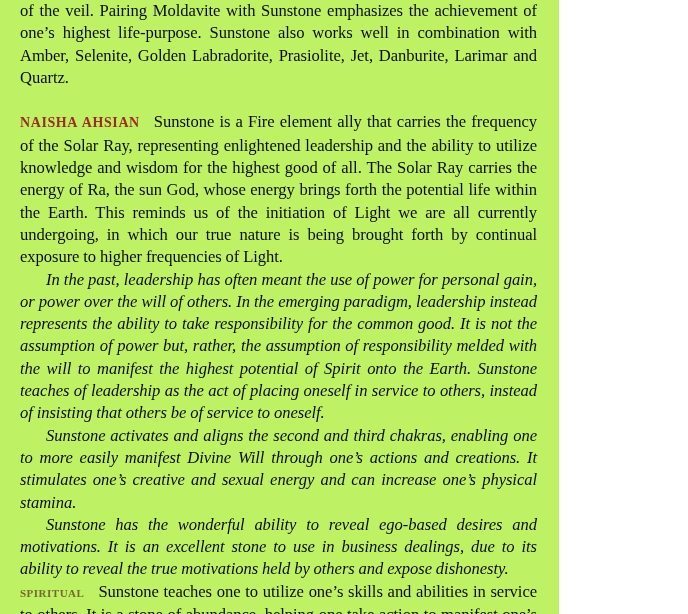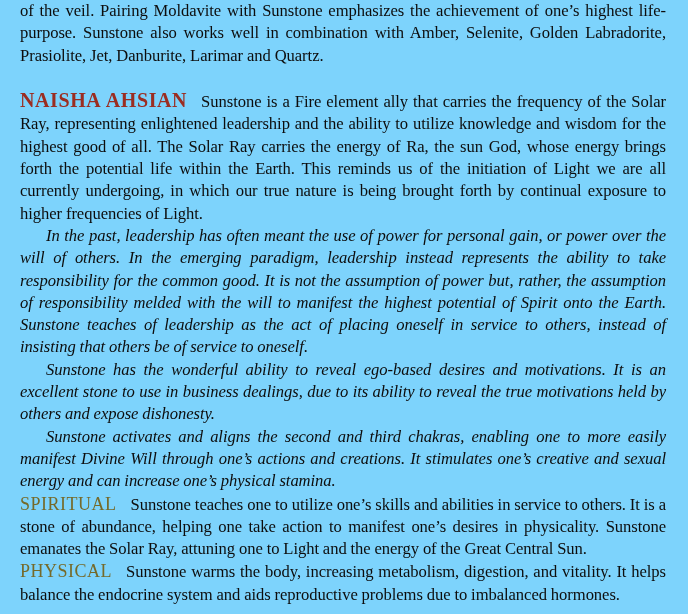--- a/index.html
+++ b/index.html
@@ -10,23 +10,23 @@
   body {
     width: 688px;
     height: 614px;
     overflow: hidden;
     font-family: "Liberation Serif", "DejaVu Serif", serif;
     color: #0d0d0d;
     -webkit-font-smoothing: antialiased;
   }
   .page {
     position: relative;
-    width: 688px;
+    width: 559px;
     height: 614px;
-    background: #7dd3fc;
+    background: #bef264;
     box-sizing: border-box;
     padding: 0 22px 0 20px;
   }
   .body-text {
     font-size: 16.6px;
     line-height: 22.3px;
     text-align: justify;
     text-justify: inter-word;
     hyphens: none;
     letter-spacing: -0.06px;
@@ -38,28 +38,28 @@
   p.para.indent {
     text-indent: 26px;
     font-style: italic;
   }
   .gap {
     height: 22.3px;
   }
   .contrib-head {
     font-weight: bold;
     color: #9b2d21;
-    font-size: 20px;
+    font-size: 14px;
     letter-spacing: 0.6px;
     font-family: "Liberation Serif", "DejaVu Serif", serif;
   }
   .sec-head {
-    font-weight: normal;
+    font-weight: bold;
     color: #756a2a;
-    font-size: 18px;
+    font-size: 11px;
     letter-spacing: 0.5px;
     font-family: "Liberation Serif", "DejaVu Serif", serif;
   }
   .head-space {
     display: inline-block;
     width: 14px;
   }
   .attr-block {
     margin: 0;
   }
@@ -72,23 +72,23 @@
   <div class="body-text">
 
     <p class="para">of the veil. Pairing Moldavite with Sunstone emphasizes the achievement of one’s highest life-purpose. Sunstone also works well in combination with Amber, Selenite, Golden Labradorite, Prasiolite, Jet, Danburite, Larimar and Quartz.</p>
 
     <div class="gap"></div>
 
     <p class="para"><span class="contrib-head">NAISHA AHSIAN</span><span class="head-space"></span><span>Sunstone is a Fire element ally that carries the frequency of the Solar Ray, representing enlightened leadership and the ability to utilize knowledge and wisdom for the highest good of all. The Solar Ray carries the energy of Ra, the sun God, whose energy brings forth the potential life within the Earth. This reminds us of the initiation of Light we are all currently undergoing, in which our true nature is being brought forth by continual exposure to higher frequencies of Light.</span></p>
 
     <p class="para indent">In the past, leadership has often meant the use of power for personal gain, or power over the will of others. In the emerging paradigm, leadership instead represents the ability to take responsibility for the common good. It is not the assumption of power but, rather, the assumption of responsibility melded with the will to manifest the highest potential of Spirit onto the Earth. Sunstone teaches of leadership as the act of placing oneself in service to others, instead of insisting that others be of service to oneself.</p>
 
+    <p class="para indent">Sunstone activates and aligns the second and third chakras, enabling one to more easily manifest Divine Will through one’s actions and creations. It stimulates one’s creative and sexual energy and can increase one’s physical stamina.</p>
+
     <p class="para indent">Sunstone has the wonderful ability to reveal ego-based desires and motivations. It is an excellent stone to use in business dealings, due to its ability to reveal the true motivations held by others and expose dishonesty.</p>
-
-    <p class="para indent">Sunstone activates and aligns the second and third chakras, enabling one to more easily manifest Divine Will through one’s actions and creations. It stimulates one’s creative and sexual energy and can increase one’s physical stamina.</p>
 
     <p class="para attr-block"><span class="sec-head">SPIRITUAL</span><span class="head-space"></span><span>Sunstone teaches one to utilize one’s skills and abilities in service to others. It is a stone of abundance, helping one take action to manifest one’s desires in physicality. Sunstone emanates the Solar Ray, attuning one to Light and the energy of the Great Central Sun.</span></p>
 
 
     <p class="para attr-block"><span class="sec-head">PHYSICAL</span><span class="head-space"></span><span>Sunstone warms the body, increasing metabolism, digestion, and vitality. It helps balance the endocrine system and aids reproductive problems due to imbalanced hormones.</span></p>
 
   </div>
 </div>
 
 </body></html>

